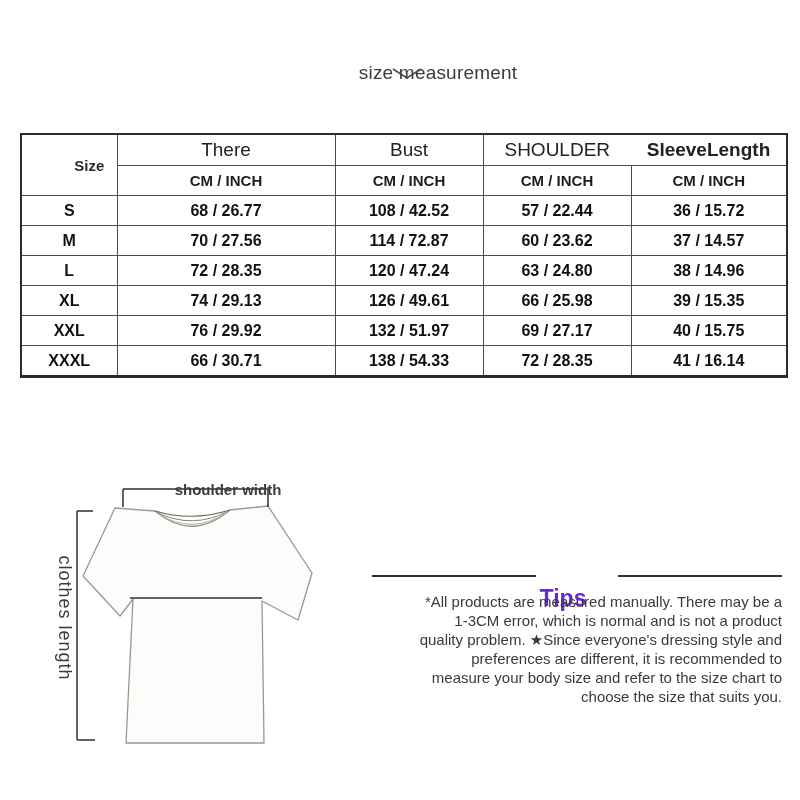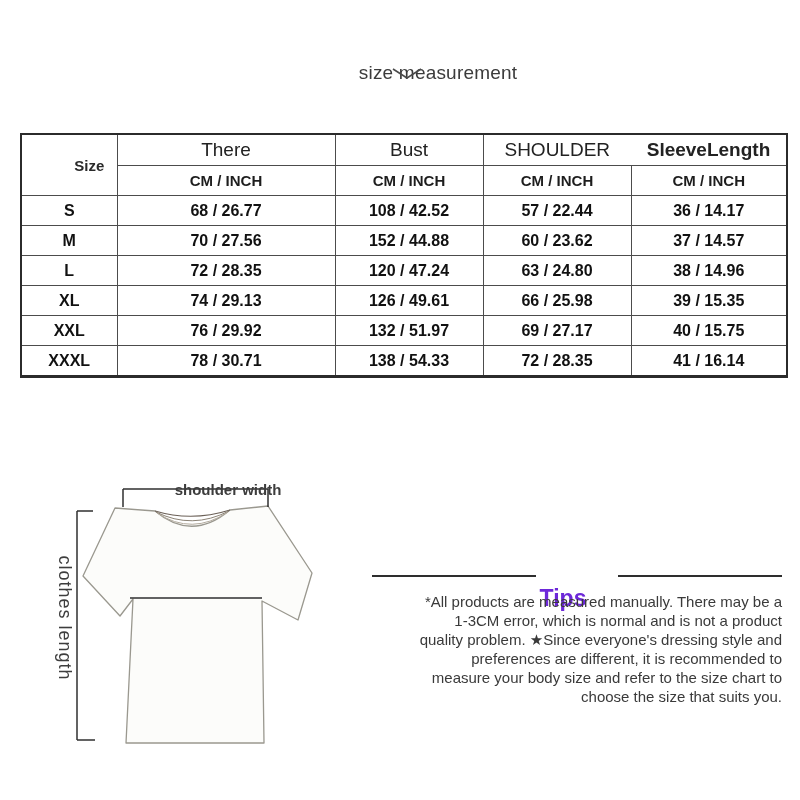--- a/index.html
+++ b/index.html
@@ -75,26 +75,26 @@
       <td class="unit">CM / INCH</td>
       <td class="unit">CM / INCH</td>
     </tr>
   </thead>
   <tbody>
     <tr>
       <th class="row-size">S</th>
       <td class="val">68 / 26.77</td>
       <td class="val">108 / 42.52</td>
       <td class="val">57 / 22.44</td>
-      <td class="val">36 / 14.17</td>
+      <td class="val">36 / 15.72</td>
     </tr>
     <tr>
       <th class="row-size">M</th>
       <td class="val">70 / 27.56</td>
-      <td class="val">152 / 44.88</td>
+      <td class="val">114 / 72.87</td>
       <td class="val">60 / 23.62</td>
       <td class="val">37 / 14.57</td>
     </tr>
     <tr>
       <th class="row-size">L</th>
       <td class="val">72 / 28.35</td>
       <td class="val">120 / 47.24</td>
       <td class="val">63 / 24.80</td>
       <td class="val">38 / 14.96</td>
     </tr>
@@ -107,21 +107,21 @@
     </tr>
     <tr>
       <th class="row-size">XXL</th>
       <td class="val">76 / 29.92</td>
       <td class="val">132 / 51.97</td>
       <td class="val">69 / 27.17</td>
       <td class="val">40 / 15.75</td>
     </tr>
     <tr>
       <th class="row-size">XXXL</th>
-      <td class="val">78 / 30.71</td>
+      <td class="val">66 / 30.71</td>
       <td class="val">138 / 54.33</td>
       <td class="val">72 / 28.35</td>
       <td class="val">41 / 16.14</td>
     </tr>
   </tbody>
 </table>
 
 <div class="diagram">
   <svg width="320" height="330" viewBox="0 0 320 330">
 

